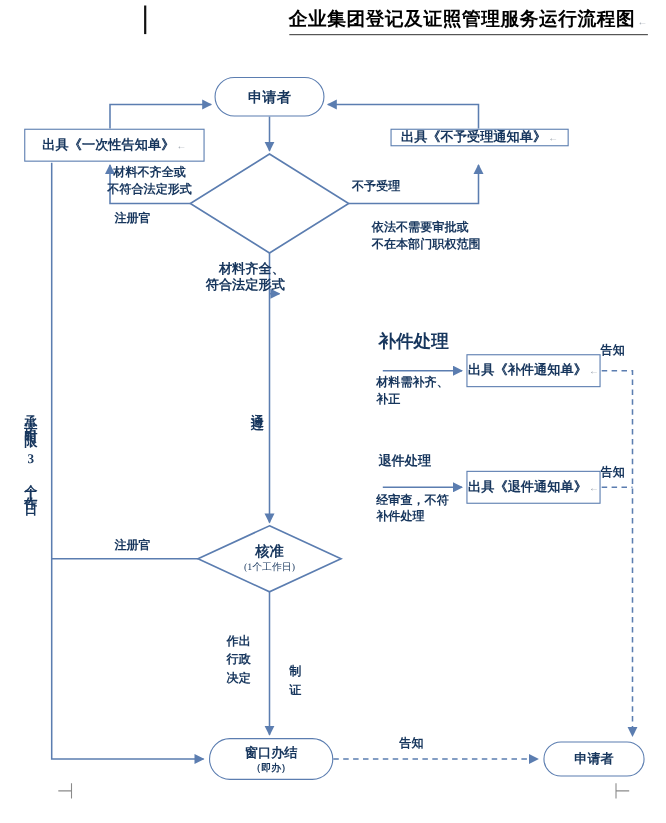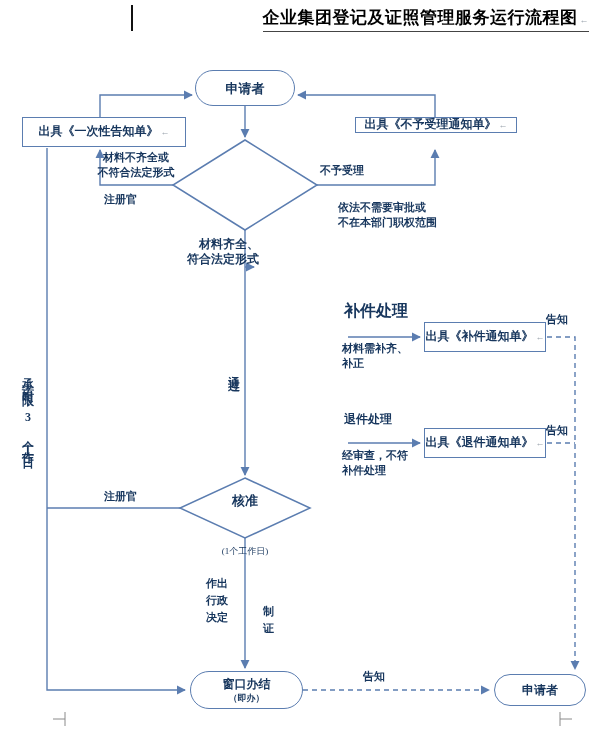--- a/index.html
+++ b/index.html
@@ -111,21 +111,21 @@
   <div class="node box" style="left:424px;top:322px;width:122px;height:30px;">
     <span class="l1"><span>出具《补件通知单》</span><span class="pmark">←</span></span>
   </div>
 
   <div class="node box" style="left:424px;top:428px;width:122px;height:30px;">
     <span class="l1"><span>出具《退件通知单》</span><span class="pmark">←</span></span>
   </div>
 
   <div class="overlay" style="left:195px;top:493px;width:100px;">
     <div style="font-weight:bold;font-size:13px;line-height:16px;">核准</div>
-    <div style="font-size:9px;line-height:12px;margin-top:36px;">(1个工作日)</div>
+    <div style="font-size:9px;line-height:12px;">(1个工作日)</div>
   </div>
 
   <div class="node stadium" style="left:190px;top:671px;width:113px;height:38px;font-family:Liberation Serif, serif;">
     <span class="l1">窗口办结</span>
     <span class="l2">（即办）</span>
   </div>
 
   <div class="node stadium" style="left:494px;top:674px;width:92px;height:32px;">
     <span class="l1">申请者</span>
   </div>

